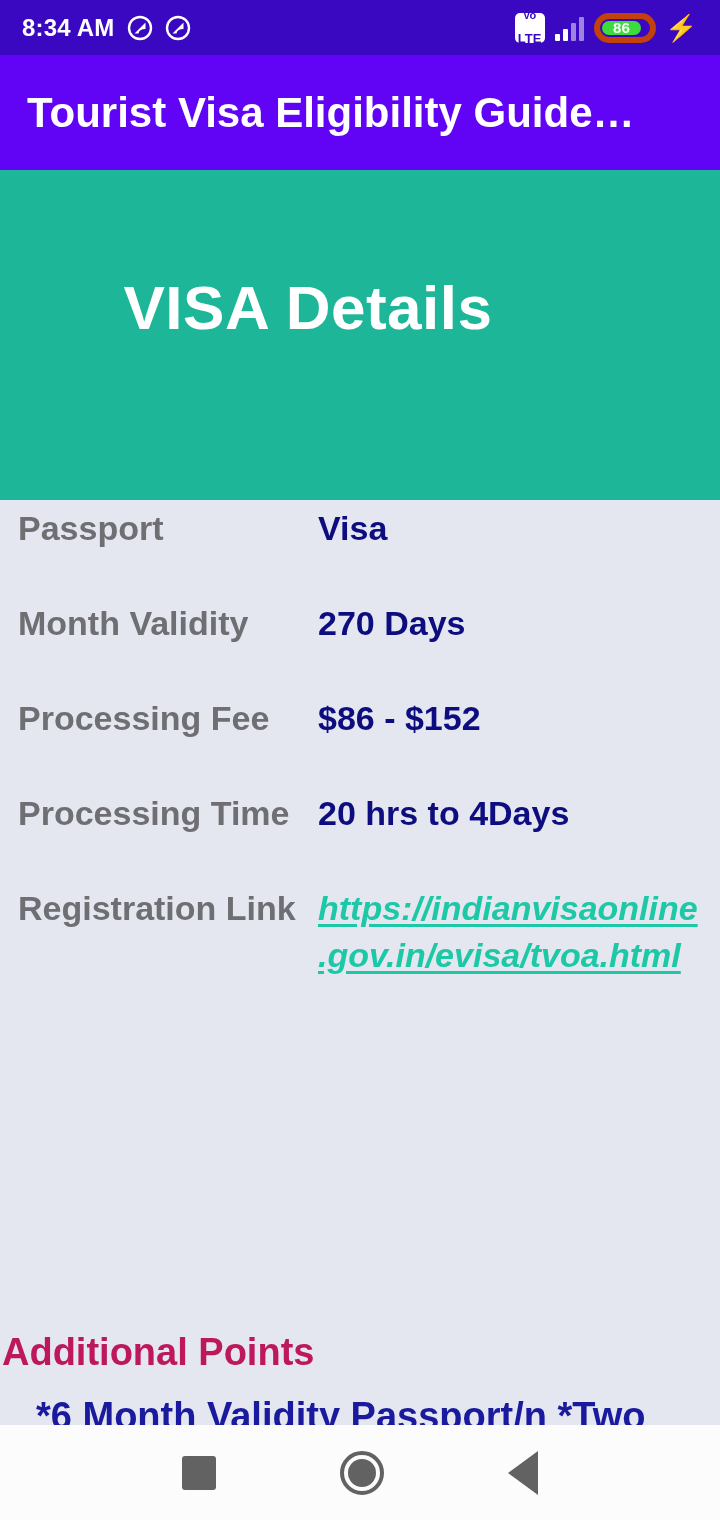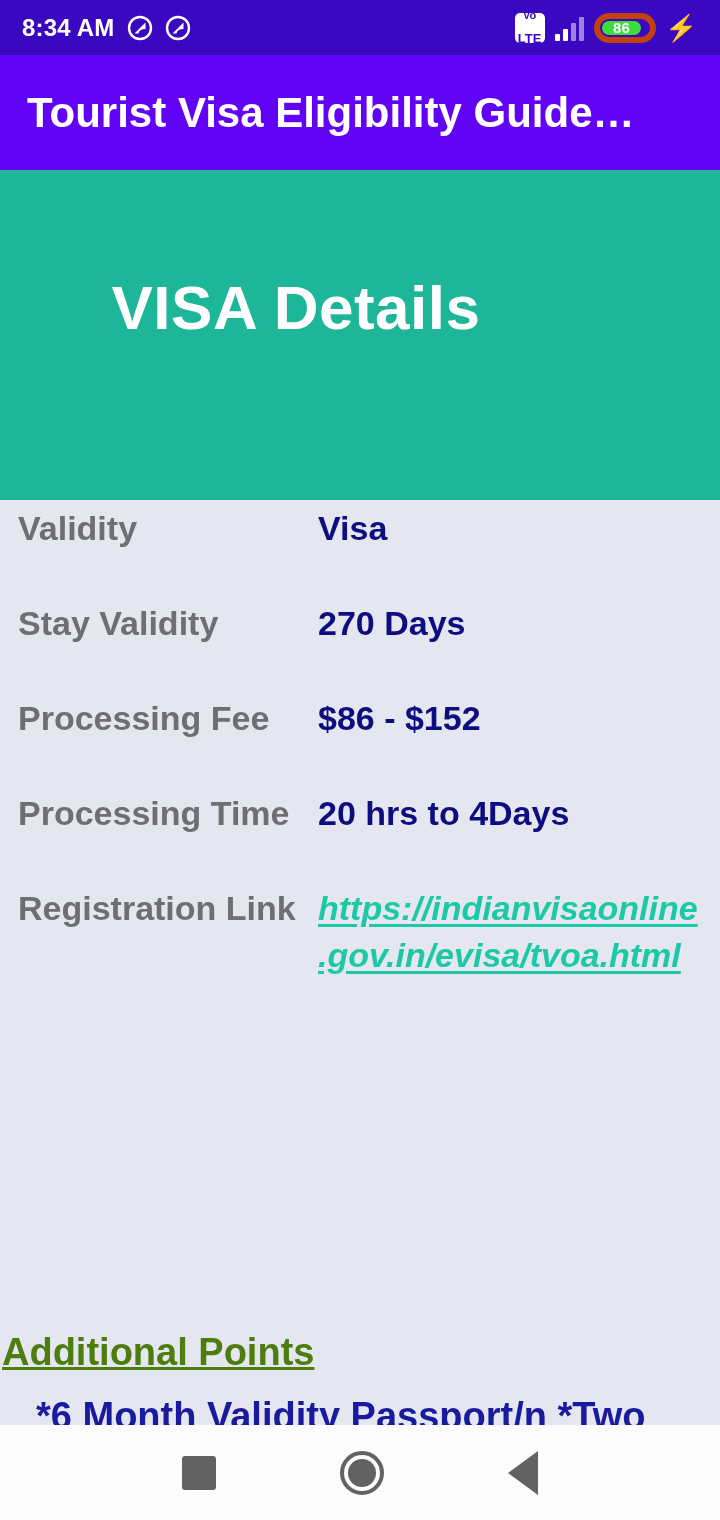--- a/index.html
+++ b/index.html
@@ -65,21 +65,21 @@
     position:absolute; top:170px; left:0; width:720px; height:330px;
     overflow:hidden;
   }
   .hero-shape{
     position:absolute; top:0; left:-80px; width:880px; height:640px;
     background:#1DB698;
     border-bottom-left-radius:50% 45%;
     border-bottom-right-radius:50% 45%;
   }
   .hero-title{
-    position:absolute; top:0; left:0; width:592px; height:275px;
+    position:absolute; top:0; left:12px; width:592px; height:275px;
     display:flex; align-items:center; justify-content:center;
     color:#FFFFFF; font-size:62px; font-weight:bold; letter-spacing:.5px;
   }
 
   
   .details{
     position:absolute; top:505px; left:0; width:720px;
     padding:0 18px;
   }
   .row{ display:flex; align-items:flex-start; margin-bottom:48px; }
@@ -93,21 +93,21 @@
   }
   .row .value.link{
     color:#1DC8A6; text-decoration:underline; text-underline-offset:4px;font-style:italic;
   }
 
   
   .addpoints{
     position:absolute; top:1330px; left:0; width:720px; padding:0 2px;
   }
   .addpoints .heading{
-    color:#4d7c0f; font-size:38px; font-weight:bold; line-height:1.2;text-decoration:underline;
+    color:#be185d; font-size:38px; font-weight:bold; line-height:1.2;
   }
   .addpoints .body{
     color:#1A1A9E; font-size:38px; font-weight:bold; line-height:1.3;
     padding-left:34px; margin-top:16px;
   }
 
   
   .navbar{
     position:absolute; bottom:0; left:0; width:720px; height:95px;
     background:#FCFCFC; display:flex; align-items:center;
@@ -171,26 +171,26 @@
   </div>
 
   <div class="hero">
     <div class="hero-shape"></div>
     <div class="hero-title">VISA Details</div>
   </div>
 
   <div class="details">
 
     <div class="row">
-      <div class="label">Validity</div>
+      <div class="label">Passport</div>
       <div class="value">Visa</div>
     </div>
 
     <div class="row">
-      <div class="label">Stay Validity</div>
+      <div class="label">Month Validity</div>
       <div class="value">270 Days</div>
     </div>
 
     <div class="row">
       <div class="label">Processing Fee</div>
       <div class="value">$86 - $152</div>
     </div>
 
     <div class="row">
       <div class="label">Processing Time</div>

